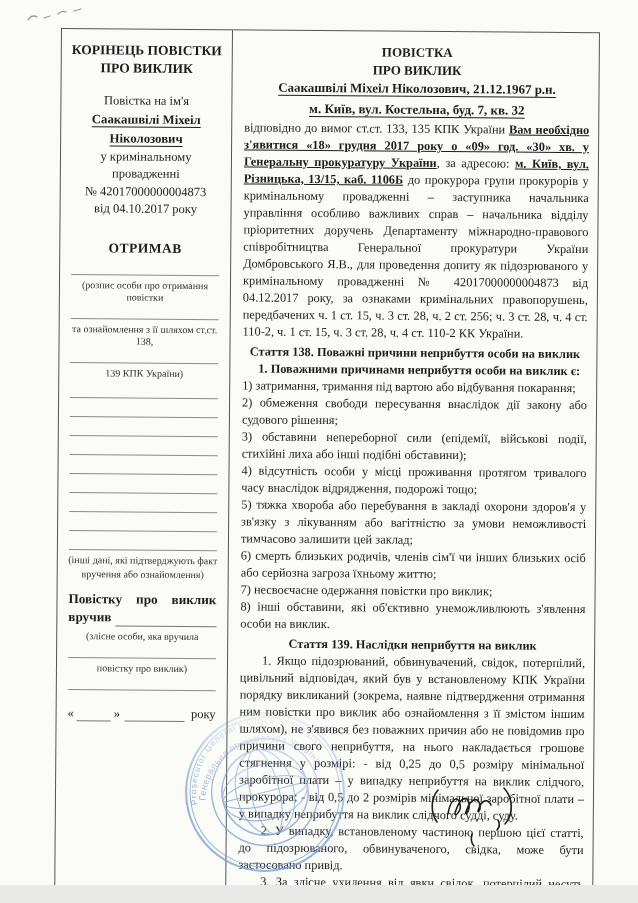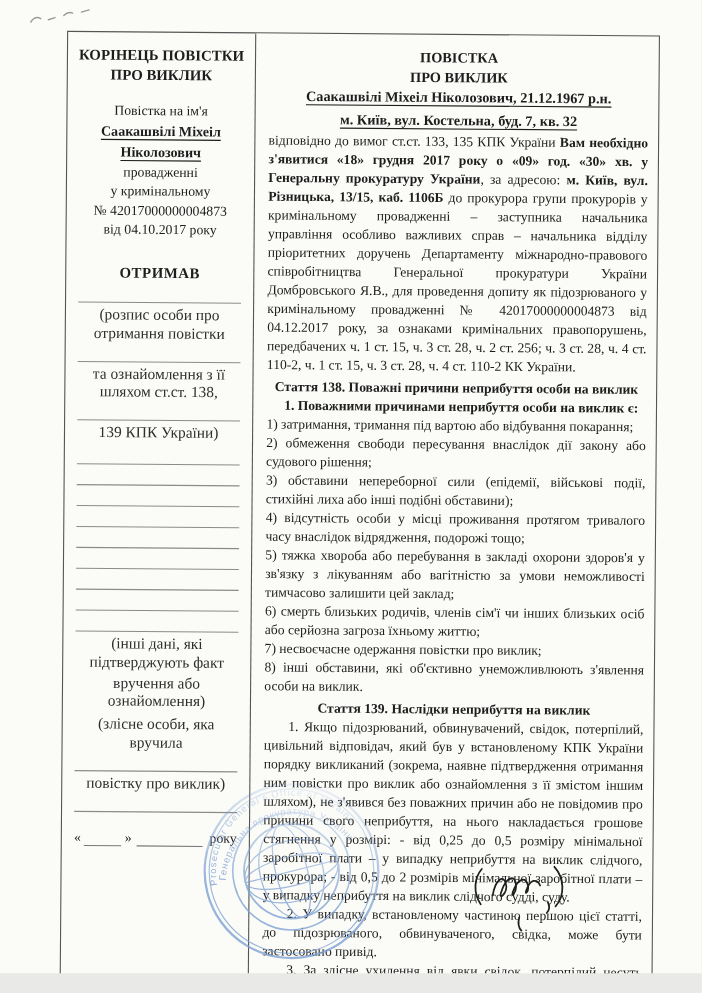--- a/index.html
+++ b/index.html
@@ -20,39 +20,39 @@
   }
   .col-main{flex:1;padding:12px 9px 4px 12px;box-sizing:border-box;}
 
   
   .stub-title{font-size:13.5px;font-weight:bold;line-height:1.3;}
   .stub-line{font-size:12.5px;line-height:1.4;}
   .stub-name{font-size:12.8px;font-weight:bold;text-decoration:underline;text-underline-offset:3px;line-height:1.5;}
   .stub-received{font-size:13.5px;font-weight:bold;margin-top:22px;letter-spacing:.5px;}
   .rule{border-bottom:1px solid #8b8b8b;height:15px;margin:0 2px;}
   .rule.tall{height:18px;}
-  .tiny{font-size:14px;line-height:1.2;color:#2e2e2e;padding-top:4px;}
+  .tiny{font-size:10px;line-height:1.2;color:#2e2e2e;padding-top:4px;}
   .handed{font-size:13.2px;font-weight:bold;text-align:justify;margin-top:10px;line-height:1.35;}
   .handed .w{display:inline-block;}
   .handed-row1{display:flex;justify-content:space-between;padding:0 2px;}
   .handed-row2{display:flex;align-items:flex-end;padding:0 2px;}
   .handed-row2 .fill{flex:1;border-bottom:1px solid #777;height:14px;margin-left:4px;}
   .stub-date{font-size:12.5px;display:flex;align-items:flex-end;margin-top:16px;padding:0 2px;}
   .stub-date .gap1{width:34px;border-bottom:1px solid #777;height:13px;margin:0 3px;}
   .stub-date .gap2{flex:1;border-bottom:1px solid #777;height:13px;margin:0 6px 0 4px;}
 
   
   .m-title{font-size:13px;font-weight:bold;text-align:center;line-height:1.35;}
   .m-addr{font-size:13px;font-weight:bold;text-align:center;text-decoration:underline;text-underline-offset:3px;line-height:1.6;}
   .col-main p{font-size:12.35px;line-height:17px;text-align:justify;margin:0;}
   .intro{margin-top:15px;}
   .heading{font-size:12.6px;font-weight:bold;text-align:center !important;margin-top:3px !important;}
   .lead{font-weight:bold;text-indent:16px;}
   .ind{text-indent:22px;}
-  .b{font-weight:bold;}
+  .b{font-weight:bold;text-decoration:underline;}
 
   
   .stamp{
     position:absolute;left:183px;top:710px;width:164px;height:164px;z-index:6;
     opacity:.85;pointer-events:none;
     transform:rotate(-14deg);
     -webkit-mask-image:linear-gradient(205deg,rgba(0,0,0,0) 6%,rgba(0,0,0,.55) 34%,rgba(0,0,0,.95) 62%);
     mask-image:linear-gradient(205deg,rgba(0,0,0,0) 6%,rgba(0,0,0,.55) 34%,rgba(0,0,0,.95) 62%);
   }
   .signature{position:absolute;left:428px;top:782px;width:110px;height:72px;z-index:7;pointer-events:none;}
@@ -68,22 +68,22 @@
   </svg>
 
   <div class="doc">
 
     <div class="col-stub">
       <div class="stub-title">КОРІНЕЦЬ ПОВІСТКИ</div>
       <div class="stub-title">ПРО ВИКЛИК</div>
       <div class="stub-line" style="margin-top:16px">Повістка на ім'я</div>
       <div class="stub-name">Саакашвілі Міхеіл</div>
       <div class="stub-name">Ніколозович</div>
+      <div class="stub-line">у кримінальному</div>
       <div class="stub-line">провадженні</div>
-      <div class="stub-line">у кримінальному</div>
       <div class="stub-line">№ 42017000000004873</div>
       <div class="stub-line">від 04.10.2017 року</div>
 
       <div class="stub-received">ОТРИМАВ</div>
 
       <div class="rule tall"></div>
       <div class="tiny">(розпис особи про отримання повістки</div>
       <div class="rule"></div>
       <div class="tiny">та ознайомлення з її шляхом ст.ст. 138,</div>
       <div class="rule"></div>
@@ -95,20 +95,31 @@
       <div class="rule tall"></div>
       <div class="rule tall"></div>
       <div class="rule tall"></div>
       <div class="rule tall"></div>
       <div class="rule tall"></div>
       <div class="rule tall"></div>
 
       <div class="tiny">(інші дані, які підтверджують факт</div>
       <div class="tiny" style="padding-top:2px">вручення або ознайомлення)</div>
 
+      <div class="handed">
+        <div class="handed-row1">
+          <span class="w">Повістку</span>
+          <span class="w">про</span>
+          <span class="w">виклик</span>
+        </div>
+        <div class="handed-row2">
+          <span class="w">вручив</span>
+          <span class="fill"></span>
+        </div>
+      </div>
       <div class="tiny">(злісне особи, яка вручила</div>
       <div class="rule"></div>
       <div class="tiny">повістку про виклик)</div>
       <div class="rule"></div>
 
       <div class="stub-date">
         <span>«</span>
         <span class="gap1"></span>
         <span>»</span>
         <span class="gap2"></span>

